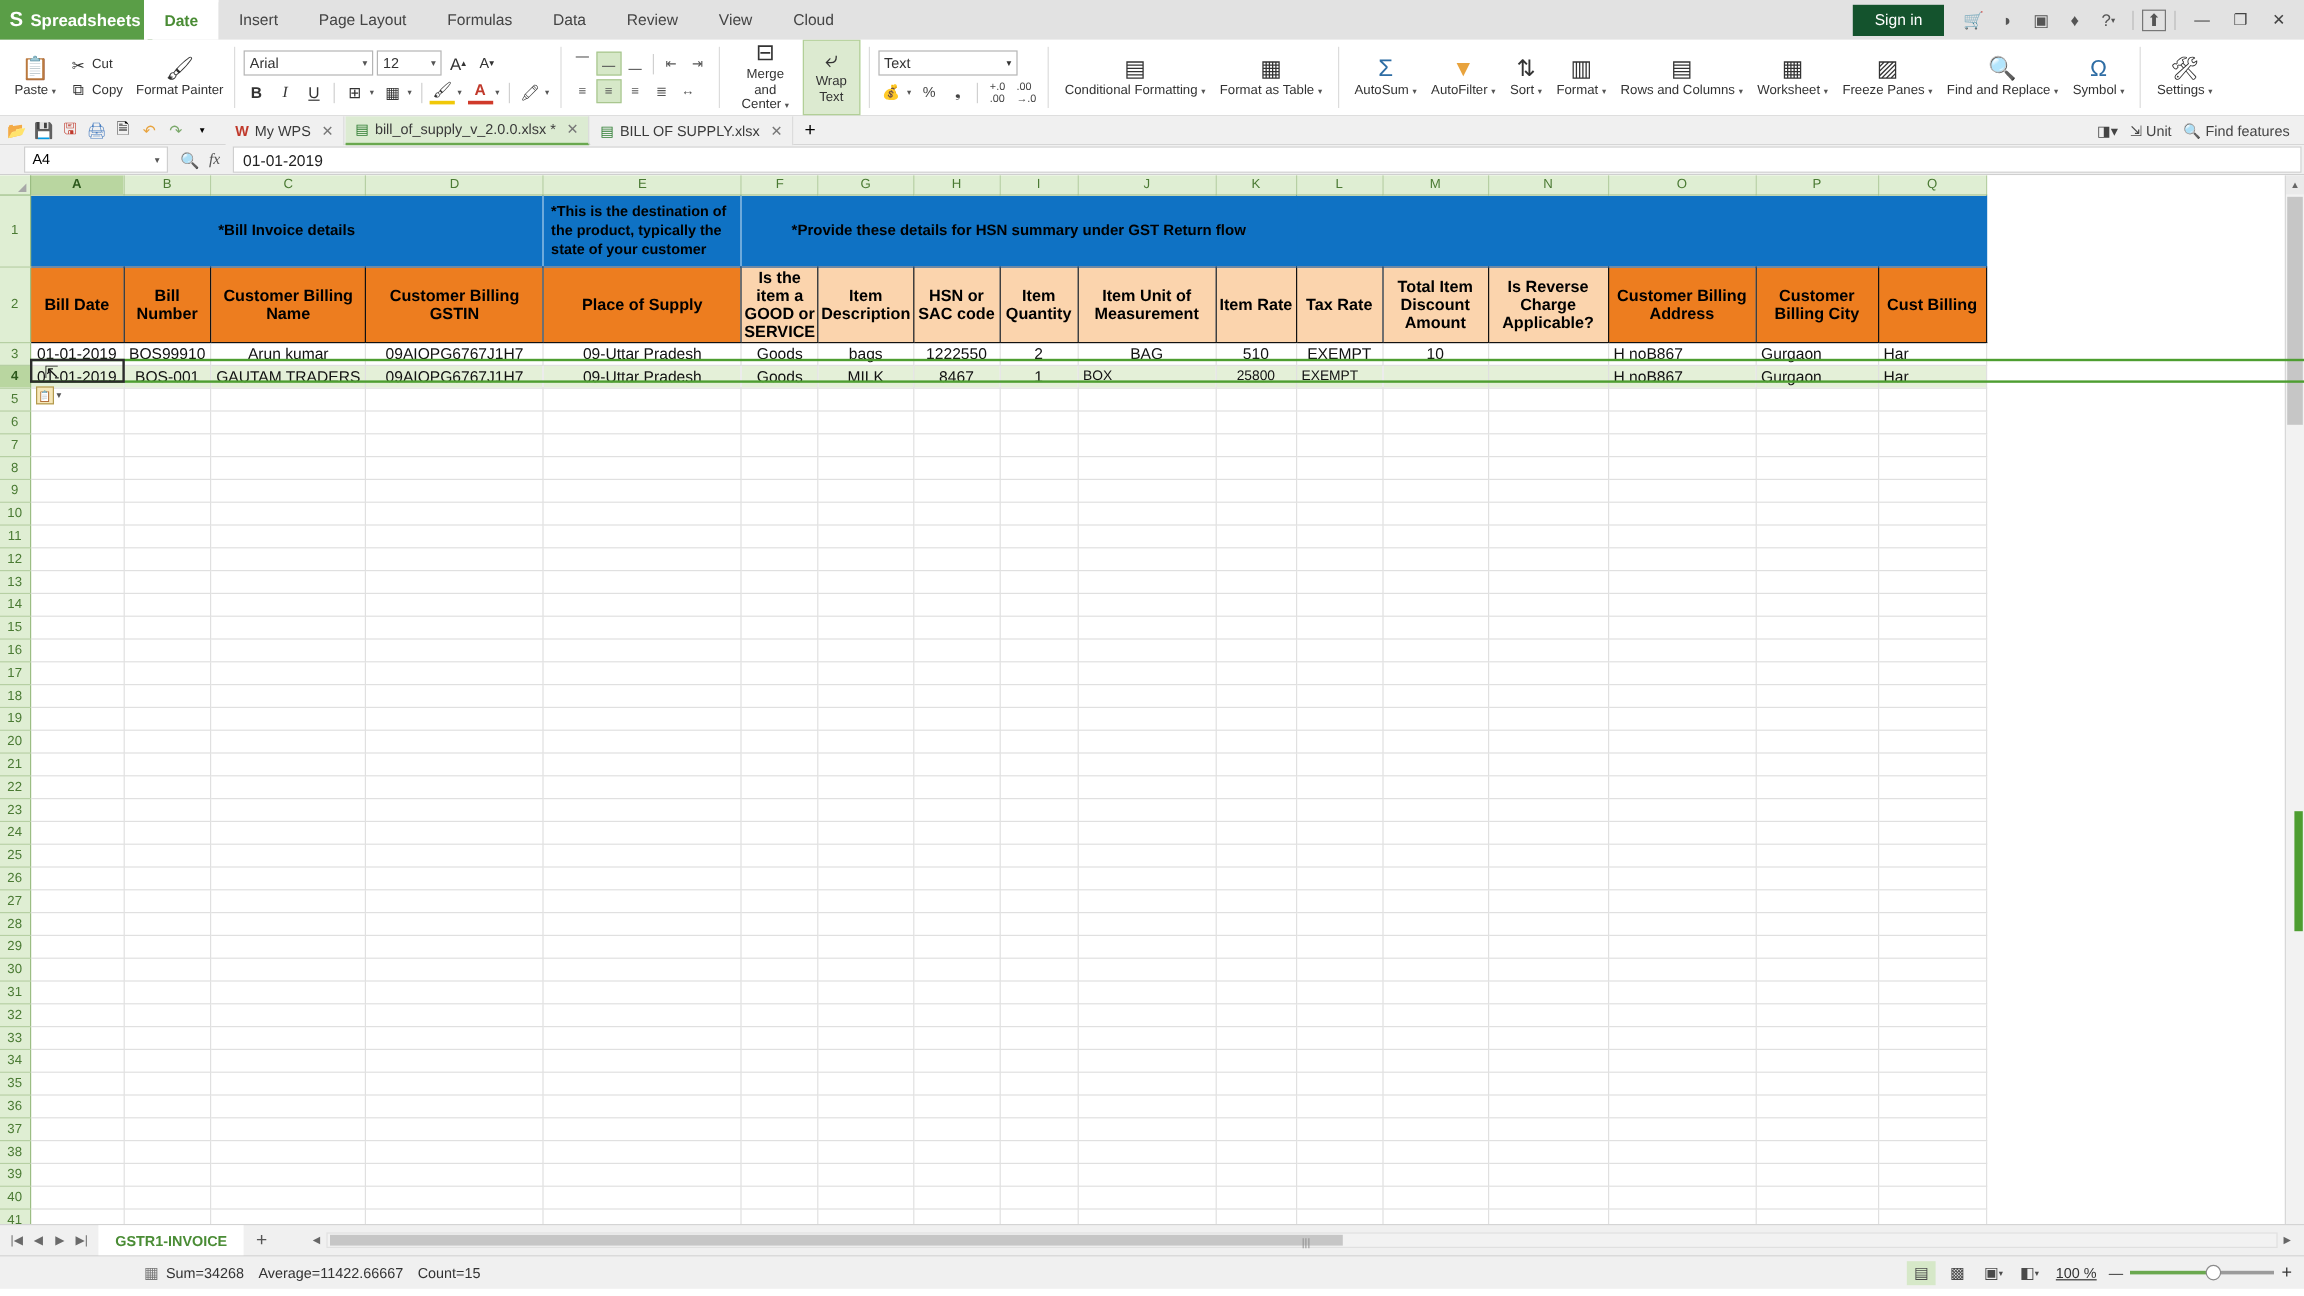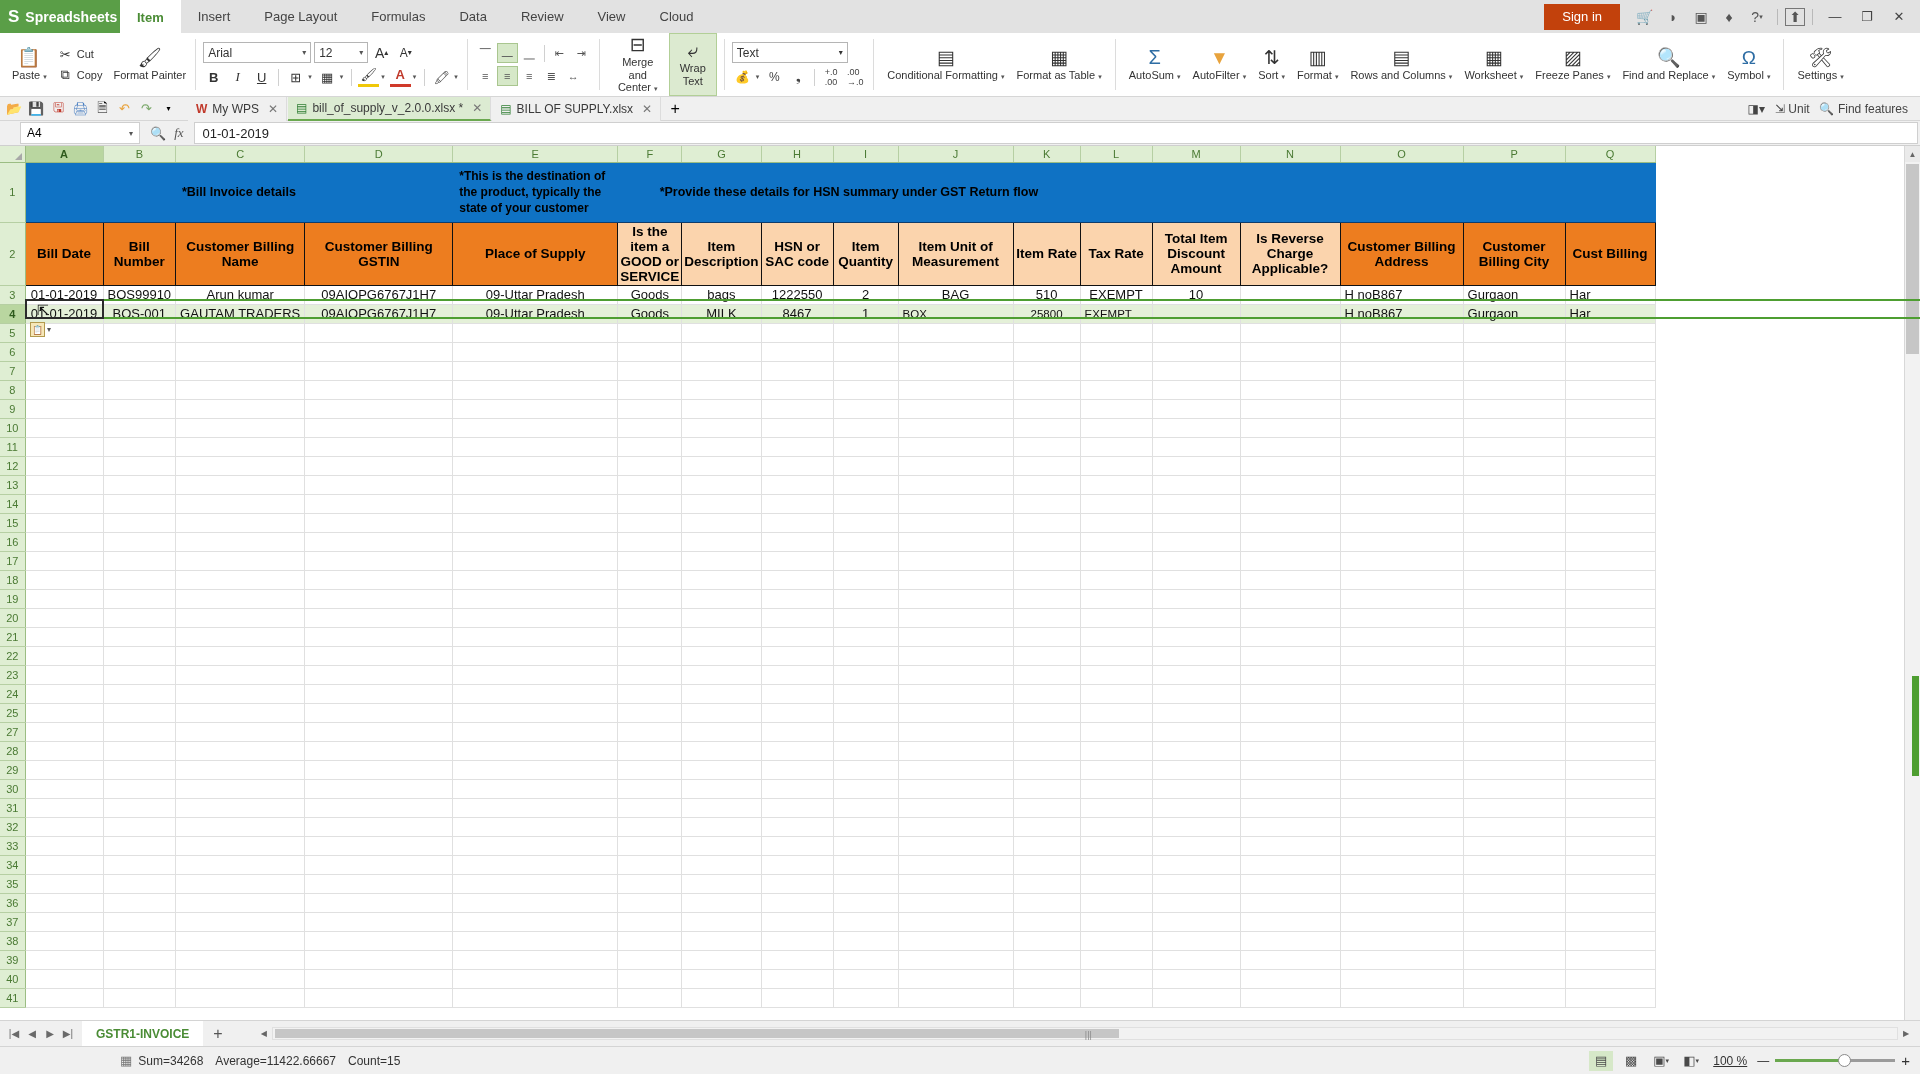--- a/index.html
+++ b/index.html
@@ -33,21 +33,21 @@
   }
   .menutab.active {
     background: #fff; color: #4a8c35; font-weight: 600;
     border-top: 2px solid #fff;
   }
   .tb-right {
     margin-left: auto; display: flex; align-items: center; gap: 2px;
     padding-right: 6px;
   }
   .signin {
-    background: #c2410c; color: #fff; font-size: 13px;
+    background: #14532d; color: #fff; font-size: 13px;
     padding: 5px 18px; height: 26px; display: flex; align-items: center;
     margin-right: 10px;
   }
   .tb-icon {
     width: 26px; height: 26px; display: flex; align-items: center;
     justify-content: center; color: #555; font-size: 14px;
   }
   .tb-sep { width: 1px; height: 16px; background: #b9b9b9; margin: 0 5px; }
   .win-btn {
     width: 30px; height: 26px; display: flex; align-items: center;
@@ -270,21 +270,21 @@
 </head>
 <body>
 
 <div class="titlebar">
   <div class="brand">
     <span class="brand-logo">S</span>
     <span>Spreadsheets</span>
     <span class="brand-caret">▾</span>
   </div>
   <div class="menutabs">
-    <div class="menutab active">Item</div>
+    <div class="menutab active">Date</div>
     <div class="menutab">Insert</div>
     <div class="menutab">Page Layout</div>
     <div class="menutab">Formulas</div>
     <div class="menutab">Data</div>
     <div class="menutab">Review</div>
     <div class="menutab">View</div>
     <div class="menutab">Cloud</div>
   </div>
   <div class="tb-right">
     <div class="signin">Sign in</div>
@@ -1056,20 +1056,40 @@
           <td class="cell empty"></td>
           <td class="cell empty"></td>
           <td class="cell empty"></td>
           <td class="cell empty"></td>
           <td class="cell empty"></td>
           <td class="cell empty"></td>
           <td class="cell empty"></td>
           <td class="cell empty"></td>
         </tr>
         <tr style="height: 19px;">
+          <td class="rowhead">26</td>
+          <td class="cell empty"></td>
+          <td class="cell empty"></td>
+          <td class="cell empty"></td>
+          <td class="cell empty"></td>
+          <td class="cell empty"></td>
+          <td class="cell empty"></td>
+          <td class="cell empty"></td>
+          <td class="cell empty"></td>
+          <td class="cell empty"></td>
+          <td class="cell empty"></td>
+          <td class="cell empty"></td>
+          <td class="cell empty"></td>
+          <td class="cell empty"></td>
+          <td class="cell empty"></td>
+          <td class="cell empty"></td>
+          <td class="cell empty"></td>
+          <td class="cell empty"></td>
+        </tr>
+        <tr style="height: 19px;">
           <td class="rowhead">27</td>
           <td class="cell empty"></td>
           <td class="cell empty"></td>
           <td class="cell empty"></td>
           <td class="cell empty"></td>
           <td class="cell empty"></td>
           <td class="cell empty"></td>
           <td class="cell empty"></td>
           <td class="cell empty"></td>
           <td class="cell empty"></td>

